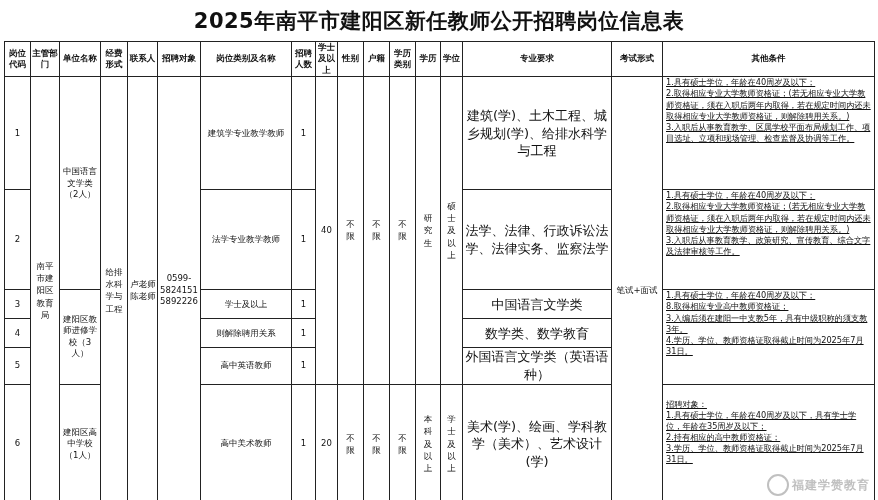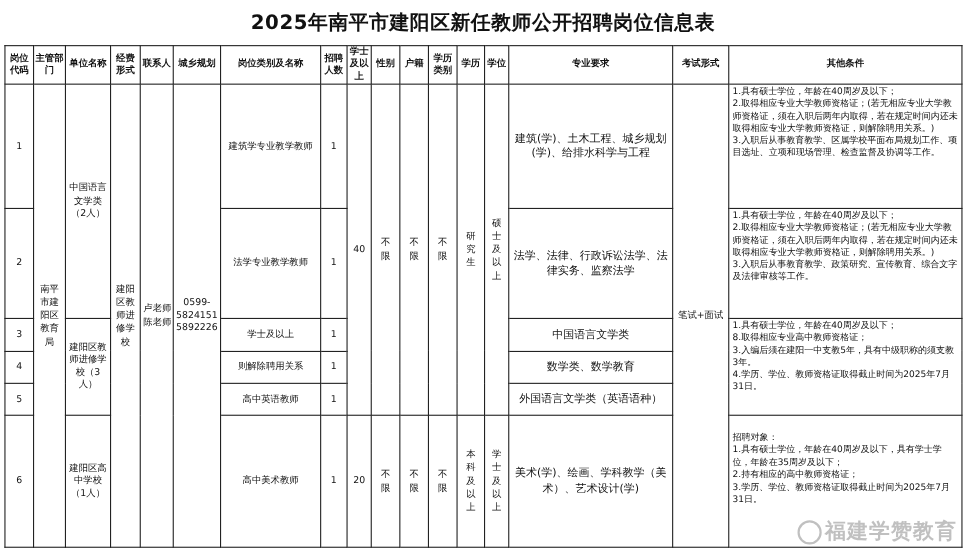--- a/index.html
+++ b/index.html
@@ -1,25 +1,25 @@
 <!DOCTYPE html>
 <html><head>
 <meta charset="utf-8">
 <style>
   html, body { margin: 0; padding: 0; background: #ffffff; }
   body { width: 878px; height: 500px; overflow: hidden; font-family: "DejaVu Sans", sans-serif; color: #111; position: relative; }
-  .title { position: absolute; left: 0; top: 0; width: 878px; height: 42px; text-align: center; font-size: 18px; font-weight: bold; line-height: 42px; letter-spacing: 0.5px; }
+  .title { position: absolute; left: 0; top: 0; width: 878px; height: 42px; text-align: center; font-size: 21px; font-weight: bold; line-height: 42px; letter-spacing: 0.5px; }
   table.grid { position: absolute; left: 4px; top: 41px; border-collapse: collapse; table-layout: fixed; width: 870px; font-size: 8.5px; }
   table.grid td, table.grid th { border: 1px solid #222; text-align: center; vertical-align: middle; padding: 0 1px; line-height: 1.35; overflow: hidden; }
   table.grid th { font-weight: bold; font-size: 8.5px; height: 33px; }
   .narrow { display: inline-block; width: 10px; word-break: break-all; line-height: 1.45; }
-  .other { text-align: left !important; vertical-align: top !important; font-size: 8.2px; line-height: 15.4px; padding: 0 3px !important; }
+  .other { text-align: left !important; vertical-align: top !important; font-size: 8.2px; line-height: 15.4px; padding: 0 3px !important; text-decoration: underline; }
   .other .clip { overflow: hidden; }
-  .major { font-size: 10px; line-height: 1.55; }
-  .watermark { position: absolute; right: 8px; bottom: 4px; font-size: 19px; color: rgba(140,140,140,0.55); font-weight: bold; letter-spacing: 1px; }
+  .major { font-size: 13px; line-height: 1.55; }
+  .watermark { position: absolute; right: 8px; bottom: 4px; font-size: 12px; color: rgba(140,140,140,0.55); font-weight: bold; letter-spacing: 1px; }
   .wm-icon { display: inline-block; width: 18px; height: 18px; border: 2px solid rgba(140,140,140,0.55); border-radius: 50%; vertical-align: middle; margin-right: 3px; }
 </style>
 </head>
 <body>
 
 <div class="title">2025年南平市建阳区新任教师公开招聘岗位信息表</div>
 
 <table class="grid">
   <colgroup>
     <col style="width:26px">
@@ -40,39 +40,39 @@
       <col style="width:51px">
     <col style="width:212px">
   </colgroup>
   <tbody>
       <tr>
     <th>岗位代码</th>
     <th>主管部门</th>
     <th>单位名称</th>
     <th>经费形式</th>
     <th>联系人</th>
-    <th>城乡规划</th>
+    <th>招聘对象</th>
     <th>岗位类别及名称</th>
     <th>招聘人数</th>
     <th>学士及以上</th>
     <th>性别</th>
     <th>户籍</th>
     <th>学历类别</th>
     <th>学历</th>
     <th>学位</th>
     <th>专业要求</th>
     <th>考试形式</th>
     <th>其他条件</th>
   </tr>
 
   <tr style="height:113px">
     <td>1</td>
     <td rowspan="6"><span class="narrow" style="width:24px">南平市建阳区教育局</span></td>
     <td rowspan="2"><span>中国语言文学类（2人）</span></td>
-    <td rowspan="6"><span class="narrow" style="width:20px">建阳区教师进修学校</span></td>
+    <td rowspan="6"><span class="narrow" style="width:20px">给排水科学与工程</span></td>
     <td rowspan="6"><span class="narrow" style="width:28px">卢老师陈老师</span></td>
     <td rowspan="6"><span>0599-5824151 5892226</span></td>
     <td>建筑学专业教学教师</td>
     <td>1</td>
     <td rowspan="5">40</td>
     <td rowspan="5"><span class="narrow">不限</span></td>
     <td rowspan="5"><span class="narrow">不限</span></td>
     <td rowspan="5"><span class="narrow">不限</span></td>
     <td rowspan="5"><span class="narrow">研究生</span></td>
     <td rowspan="5"><span class="narrow">硕士及以上</span></td>

